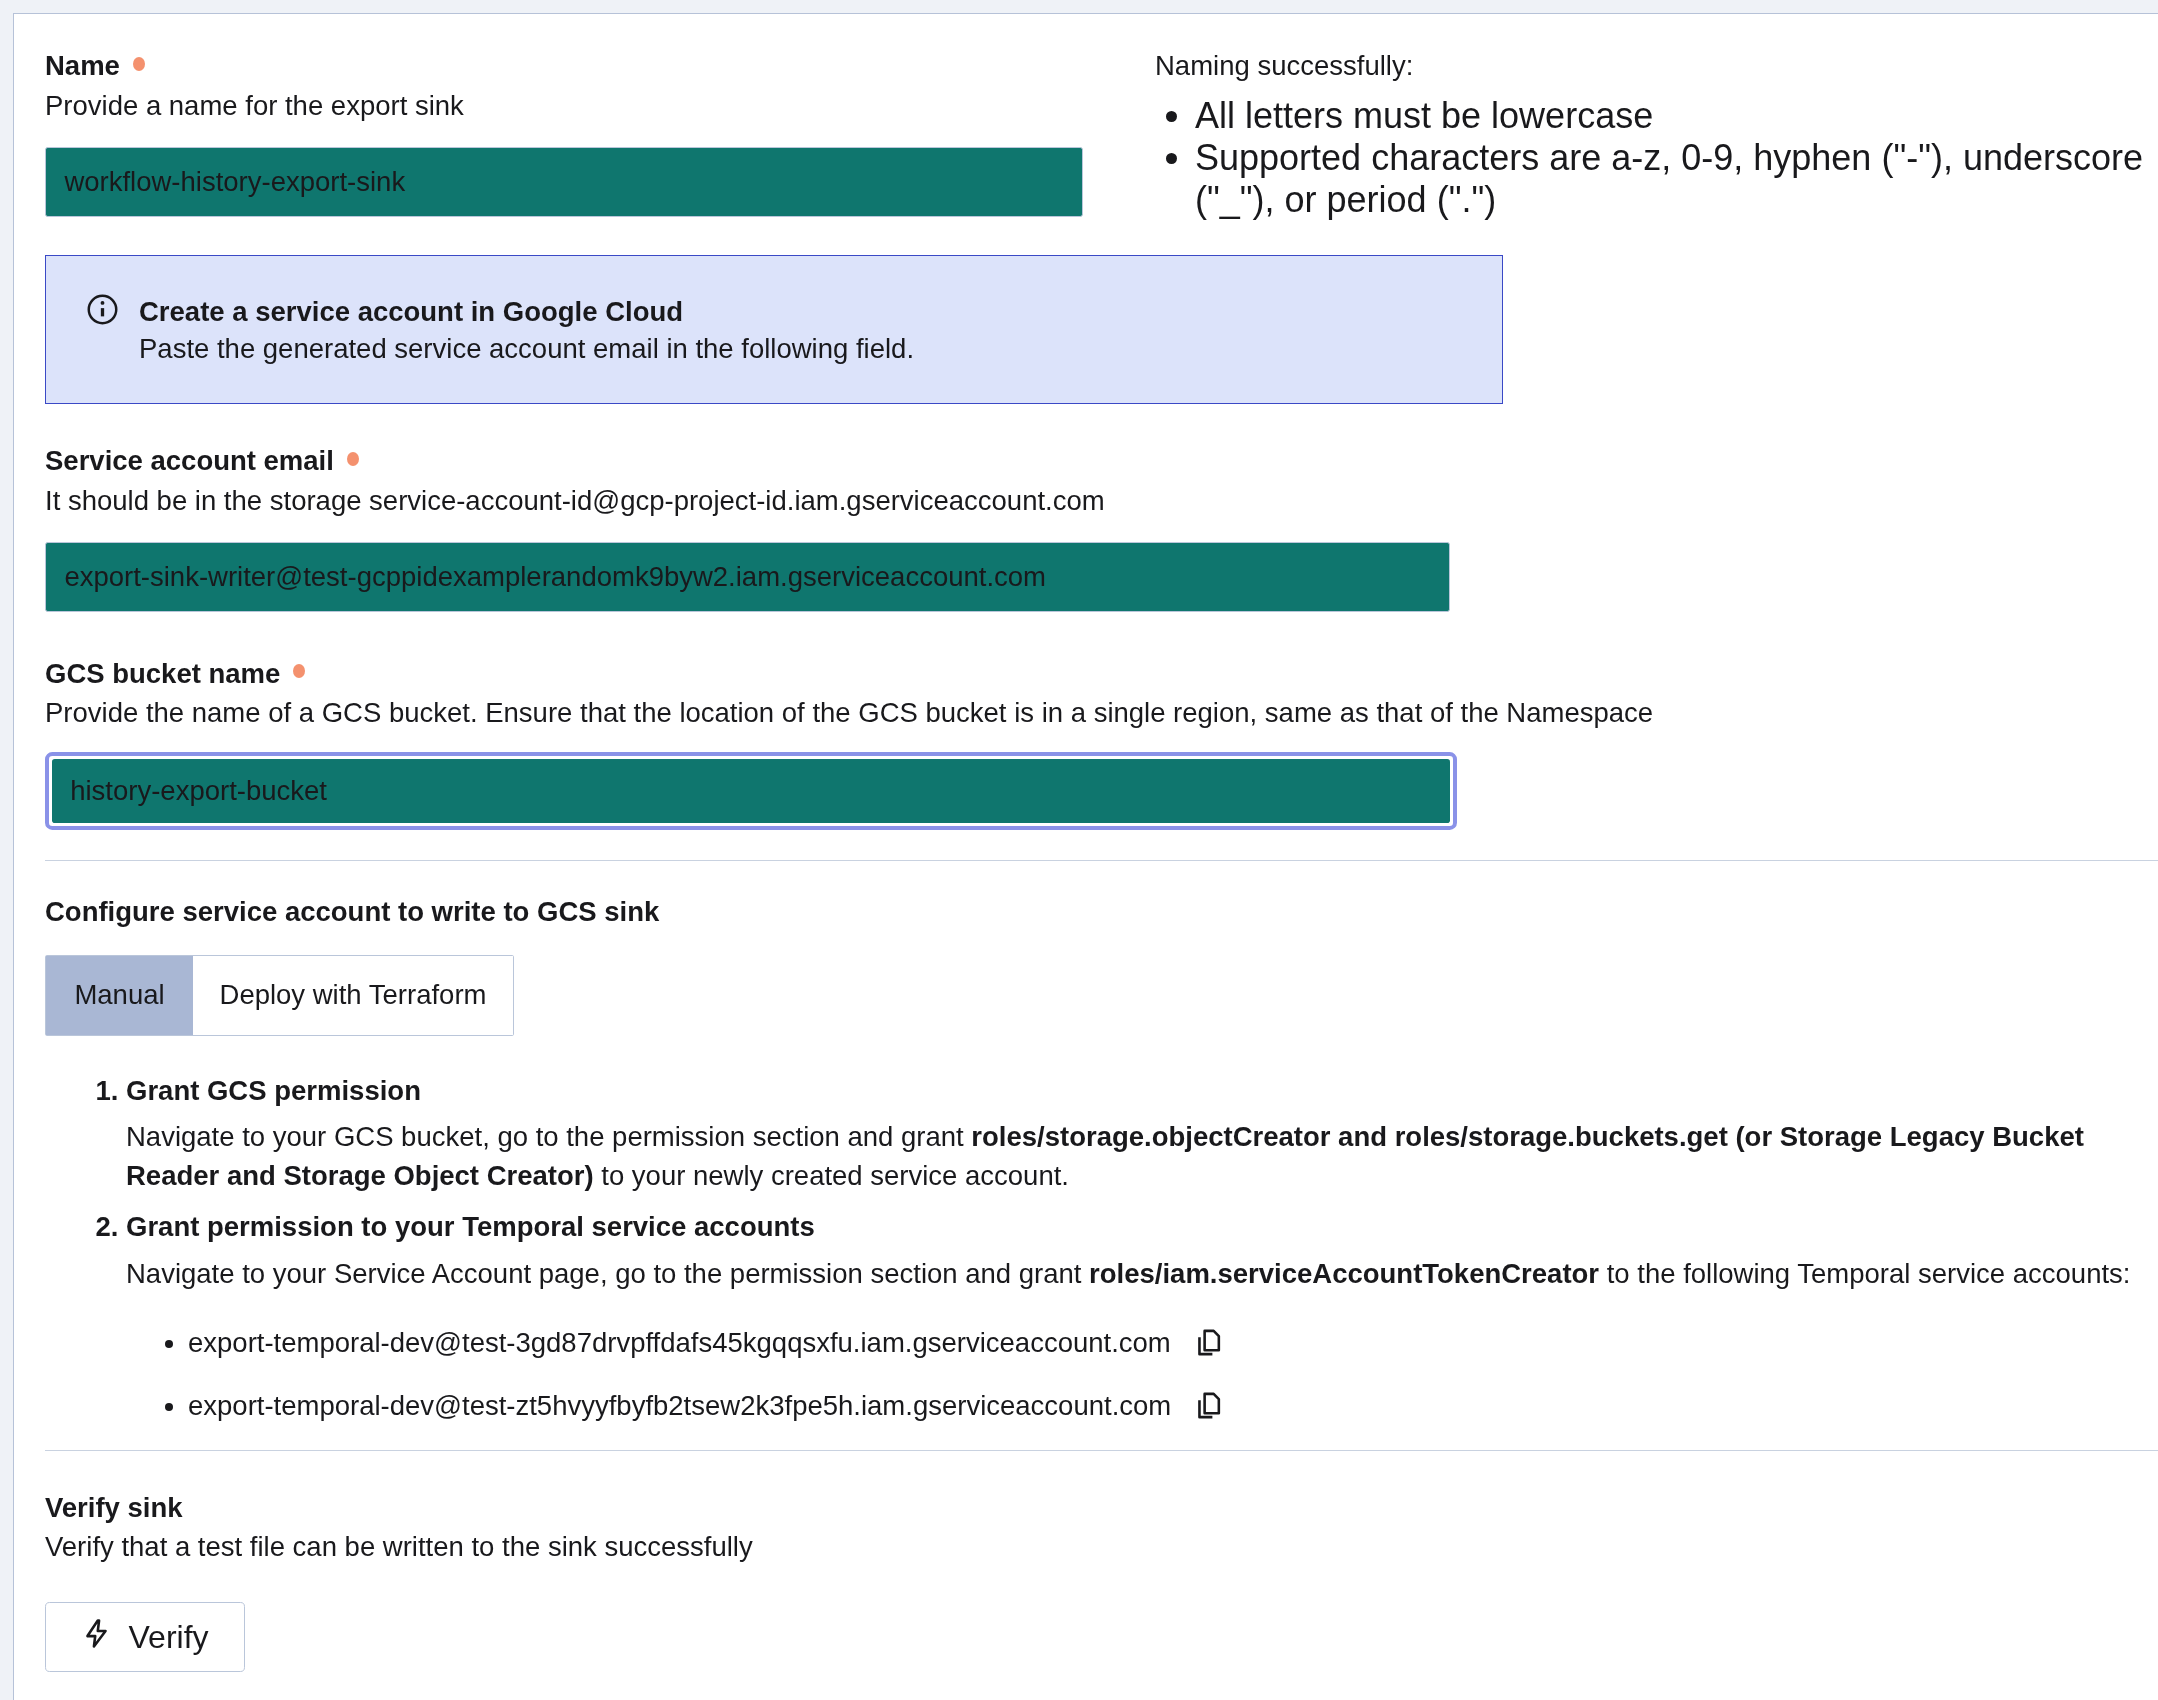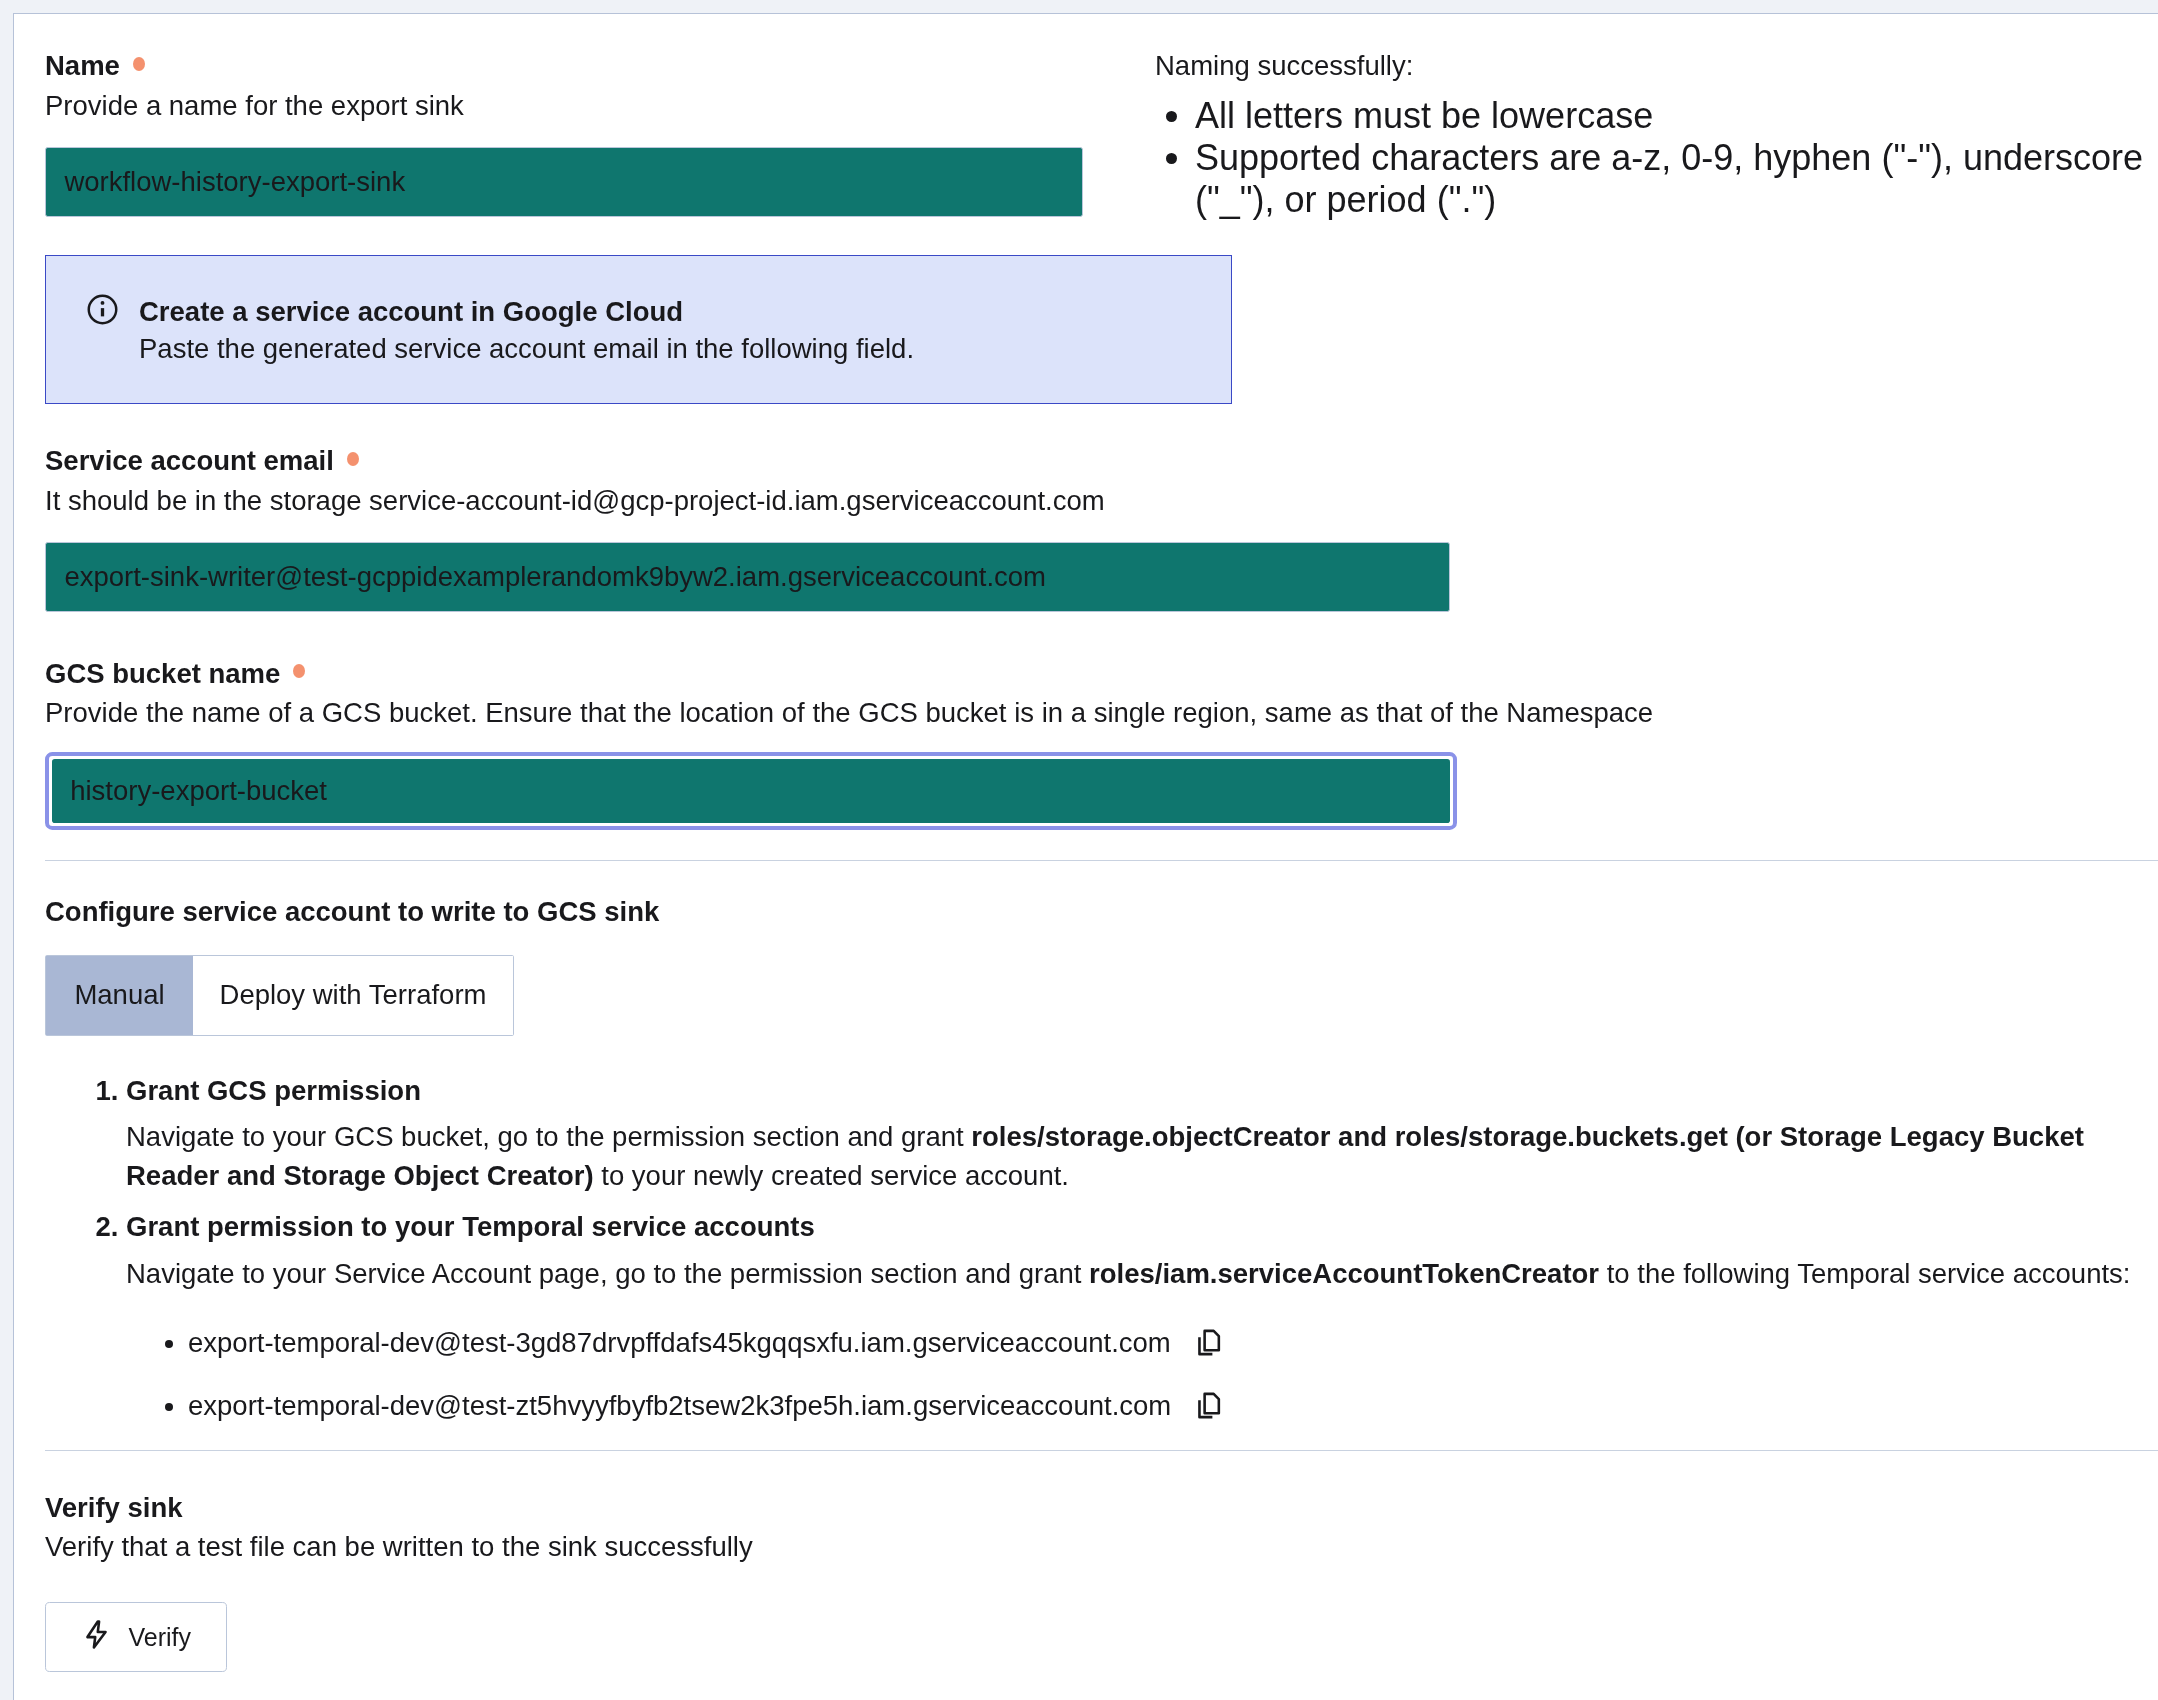--- a/index.html
+++ b/index.html
@@ -83,21 +83,21 @@
   .req-title { font-size: 27.5px; line-height: 33px; }
   .req-list {
     margin: 13px 0 0 0;
     padding-left: 40px;
     font-size: 36px;
   }
   .req-list li { line-height: 42px; }
 
   .banner {
     margin-top: 34px;
-    width: 1187px;
+    width: 1458px;
     height: 149px;
     background: #dce3fa;
     border: 1.8px solid #3a49c6;
     display: flex;
     align-items: center;
     padding: 0 40px;
   }
   .banner-icon { flex: none; margin-right: 20px; margin-top: -37px; }
   .banner-title { font-size: 27.5px; font-weight: 700; line-height: 37px; }
   .banner-sub { font-size: 27.5px; line-height: 37px; }
@@ -175,21 +175,21 @@
   }
 
   .btn {
     display: inline-flex;
     align-items: center;
     justify-content: center;
     background: #fff;
     border: 1.8px solid #bac6da;
     border-radius: 4.6px;
     font-family: inherit;
-    font-size: 25px;
+    font-size: 32px;
     color: #19191c;
     cursor: pointer;
   }
   .verify-btn {
     margin-top: 38px;
     height: 70px;
     padding: 0 35px;
   }
   .verify-btn svg { margin-right: 16.5px; }
 

